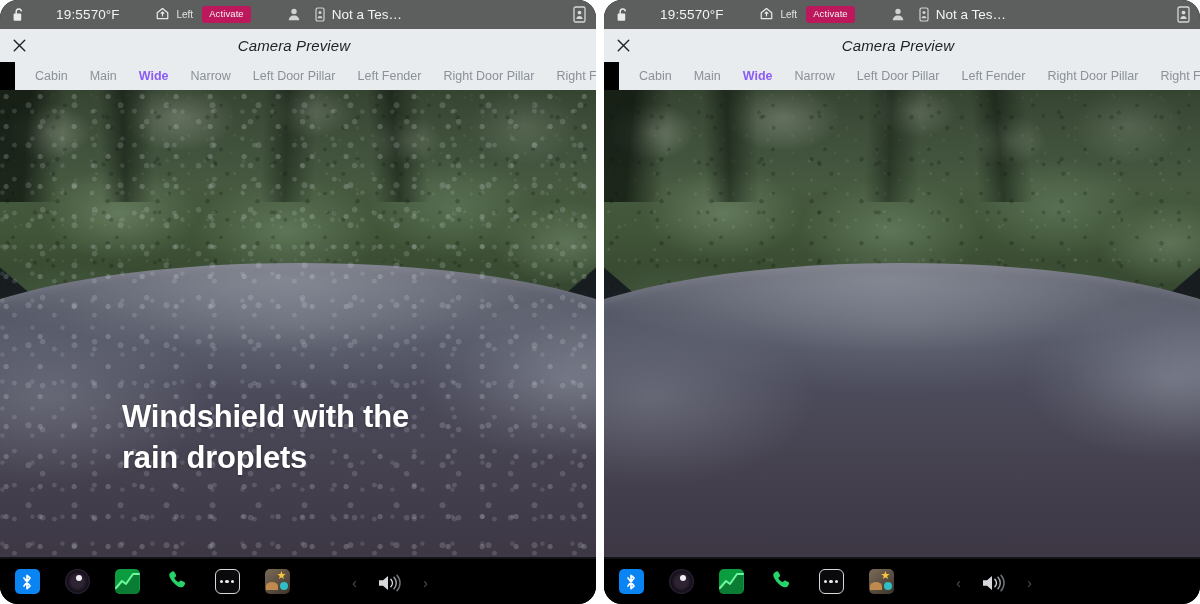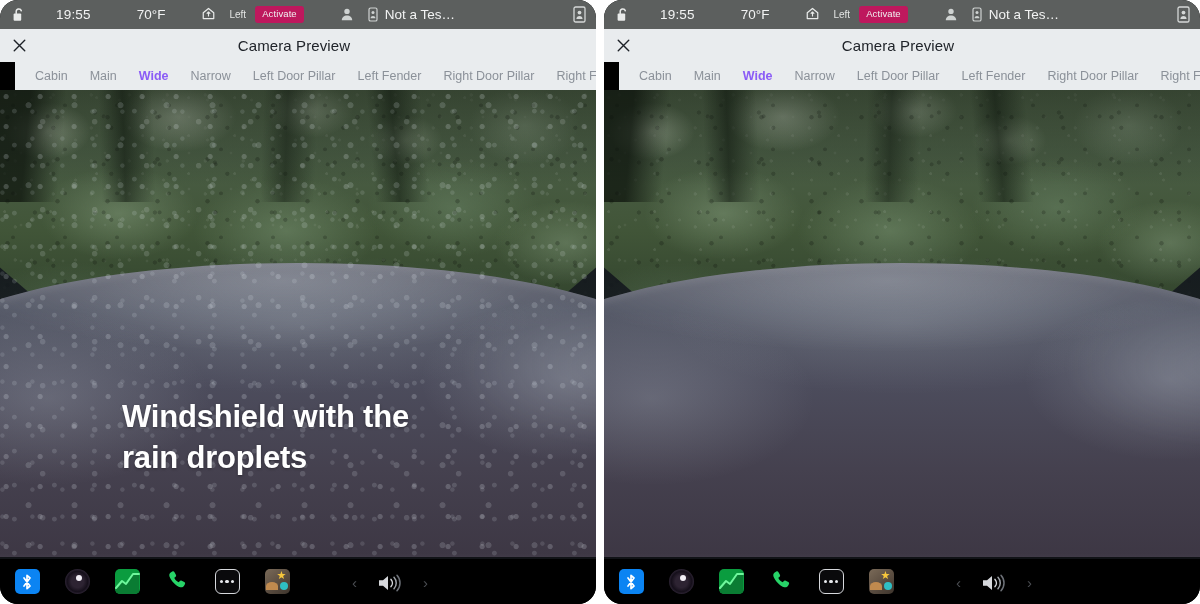--- a/index.html
+++ b/index.html
@@ -27,22 +27,22 @@
     background: #5c5f5e;
     display: flex; align-items: center;
     padding: 0 8px 0 6px;
     position: relative;
     color: #f2f3f3;
     font-size: 12.5px;
   }
   .sb-item { display: flex; align-items: center; }
   .sb-lock { width: 26px; display: flex; justify-content: center; }
   .sb-time { margin-left: 24px; font-size: 13.5px; letter-spacing: .2px; font-weight: 400; }
-  .sb-temp { margin-left: 46px; font-size: 13.5px; }
-  .sb-home { margin-left: 36px; display: flex; align-items: center; gap: 13px; }
+  .sb-temp { font-size: 13.5px; }
+  .sb-home { margin-left: 36px; display: flex; align-items: center; gap: 6px; }
   .sb-home-label { font-size: 10px; color: #e3e5e4; }
   .sb-activate {
     margin-left: 9px;
     background: #be185d;
     color: #f0f1f1;
     font-size: 9.5px;
     padding: 3px 7px 4px;
     border-radius: 3px;
     line-height: 1;
     letter-spacing: .1px;
@@ -62,20 +62,21 @@
   .close-btn {
     width: 38px; height: 33px;
     display: flex; align-items: center; justify-content: center;
     cursor: pointer;
   }
   .app-title {
     position: absolute; left: 0; right: 8px;
     text-align: center;
     font-size: 15px; color: #20242a;
     letter-spacing: .1px;
+    font-style: italic;
   }
 
   
   .tabbar {
     flex: 0 0 28px; height: 28px;
     background: #e9ecee;
     display: flex; align-items: center;
     padding-left: 9px;
     overflow: hidden;
     white-space: nowrap;

